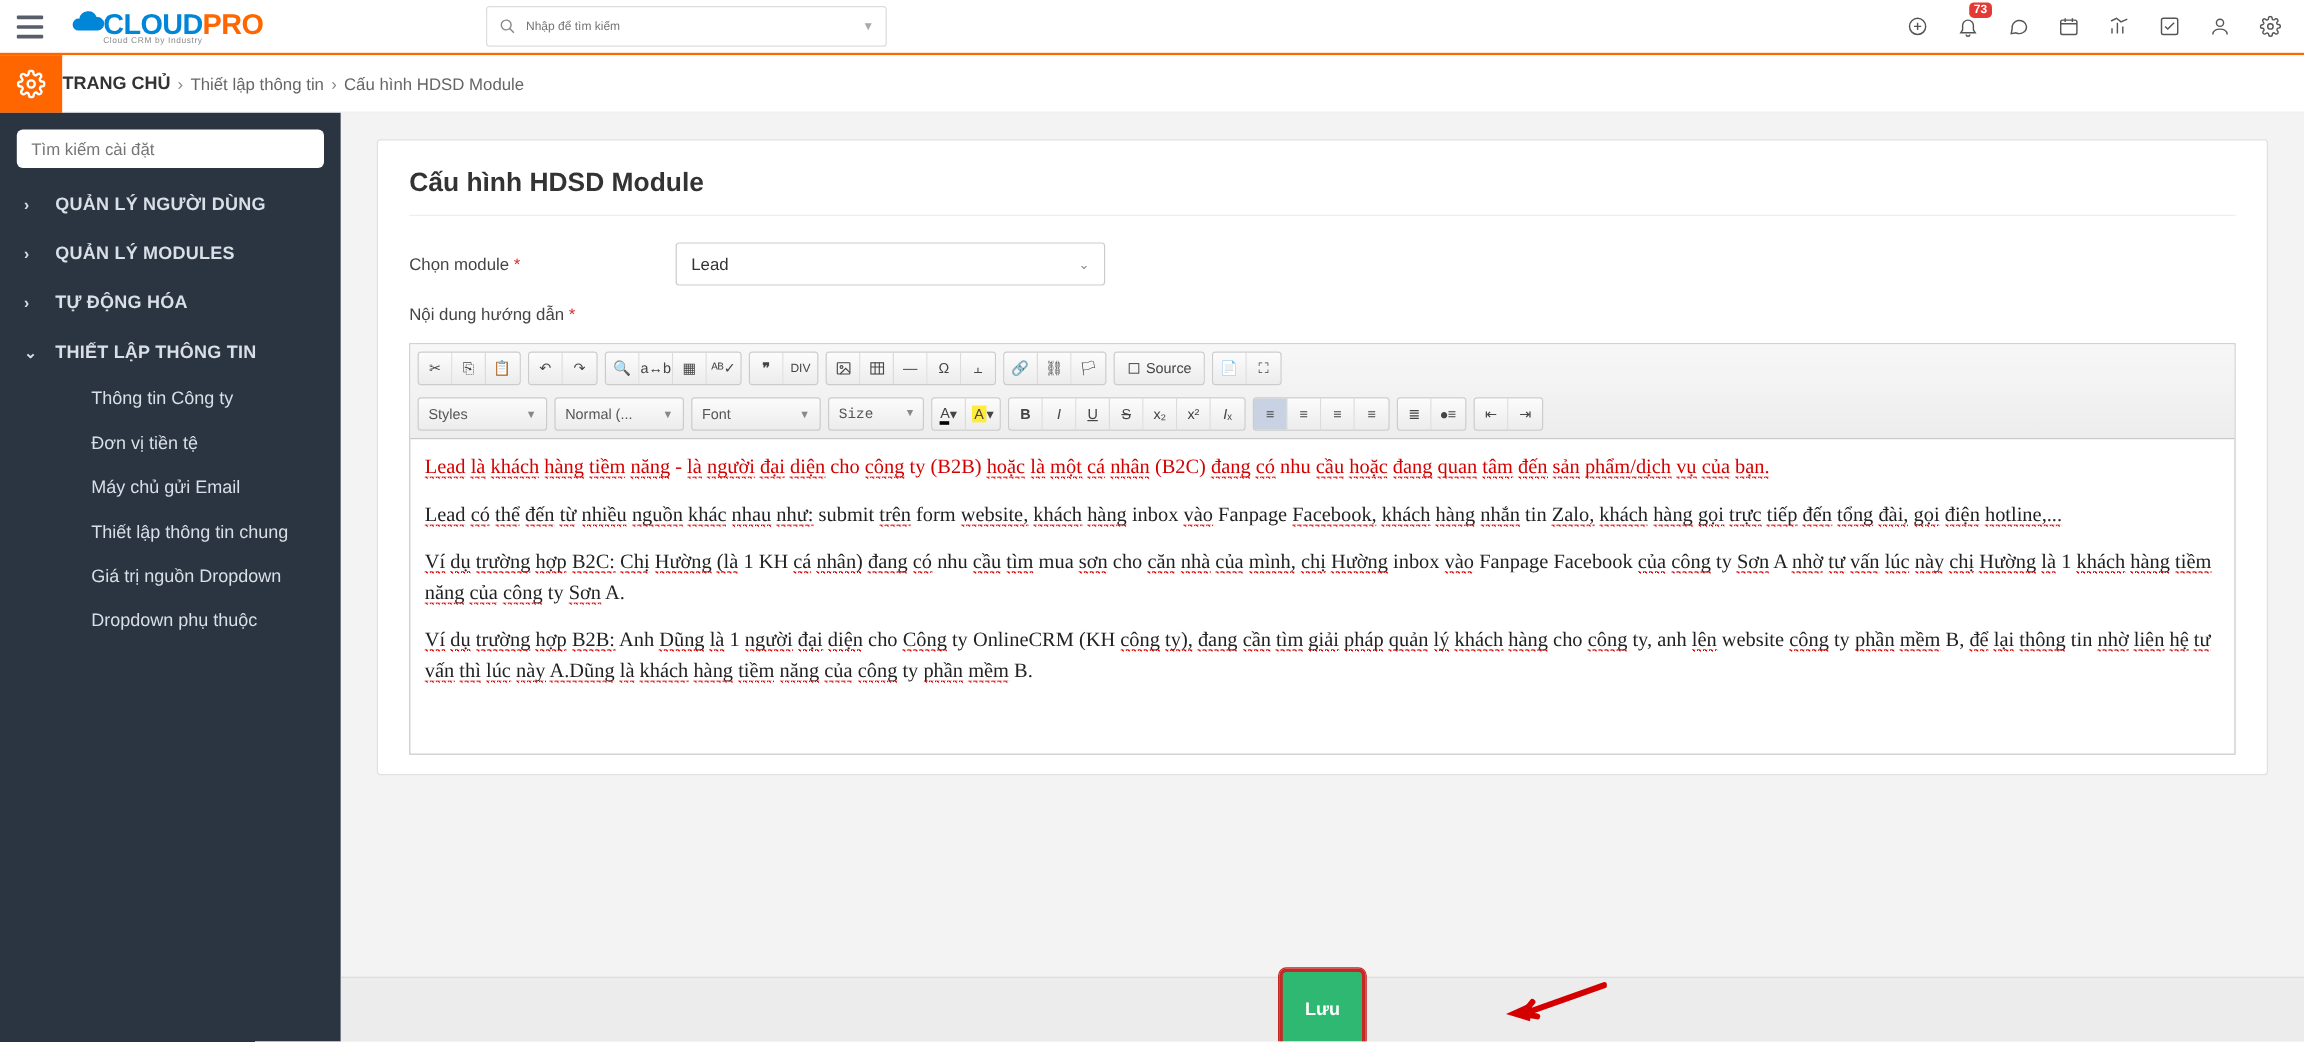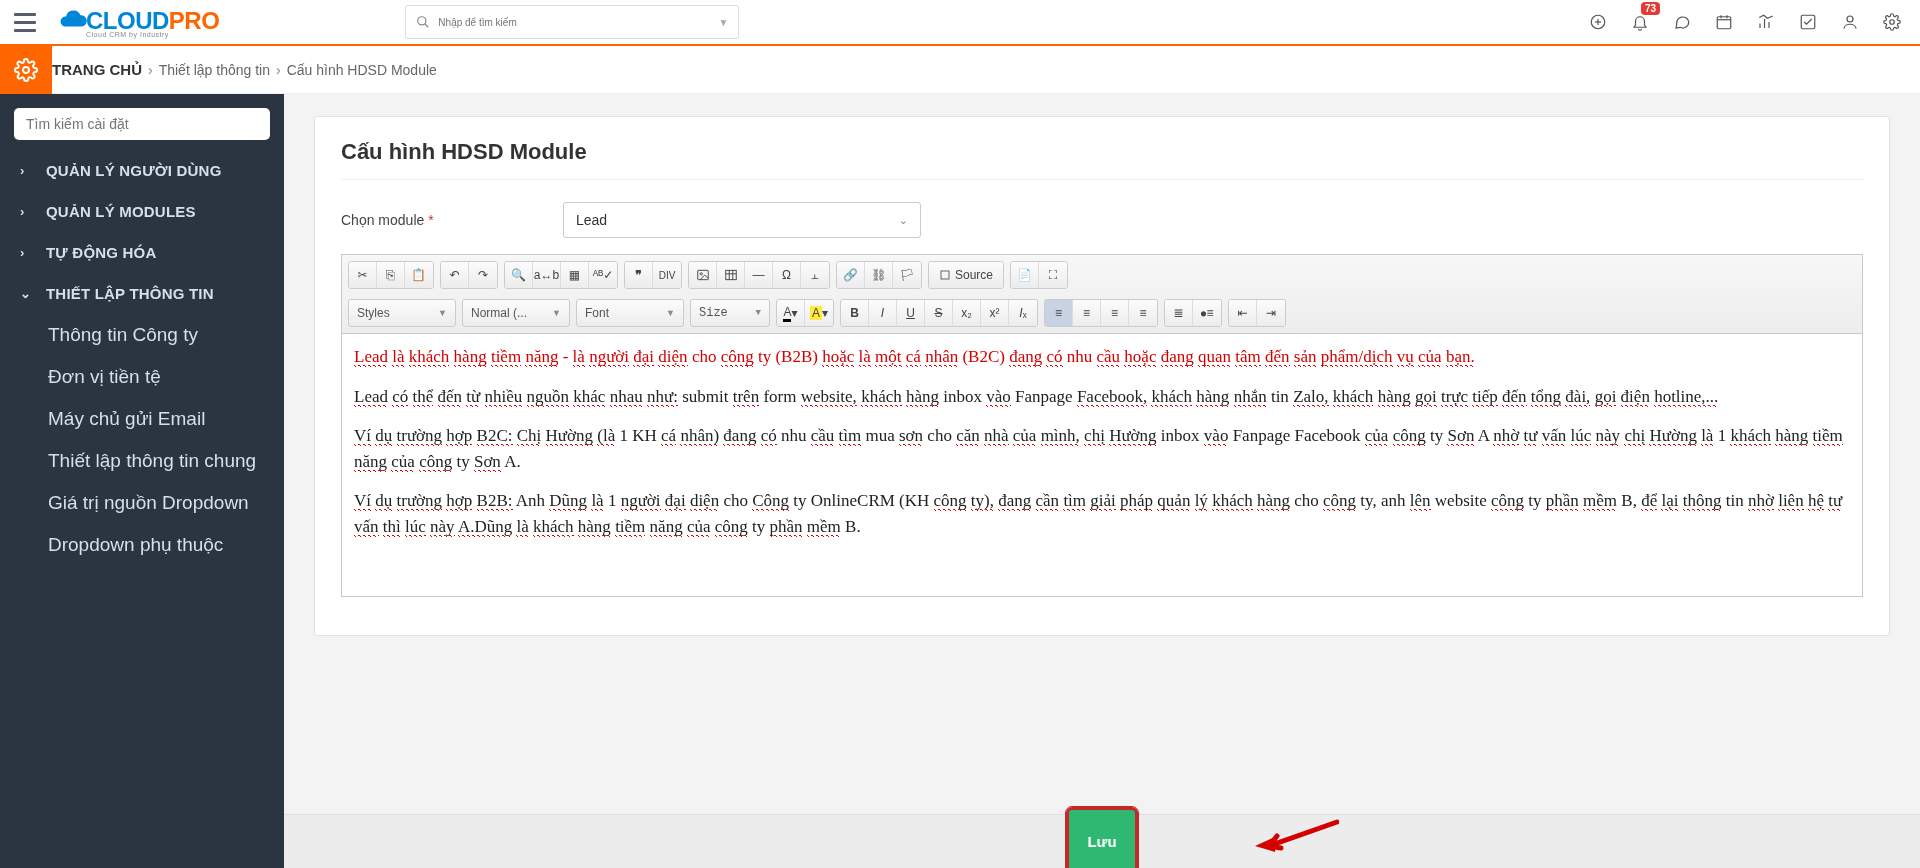--- a/index.html
+++ b/index.html
@@ -35,21 +35,21 @@
     .breadcrumb .bc-home { font-weight: 700; color: #333; font-size:15px; }
     .breadcrumb .bc-sep { color: #888; }
 
     
     .main { display: flex; height: calc(868px - 46px - 48px); }
     .sidebar { width: 284px; background: #2b3542; color: #d8dfe6; display: flex; flex-direction: column; padding-top: 14px; }
     .sb-search { margin: 0 14px 10px; }
     .sb-search input { width: 100%; padding: 8px 12px; border-radius: 5px; border: none; font-size: 14px; background: #fff; color: #333; }
     .sb-section { padding: 12px 20px; font-weight: 700; font-size: 15px; display: flex; align-items: center; gap: 12px; cursor: pointer; letter-spacing: 0.2px; }
     .sb-section .chv { font-size: 13px; width: 14px; display: inline-block; }
-    .sb-sub { padding: 10px 20px 10px 48px; font-size: 19px; cursor: pointer; }
+    .sb-sub { padding: 10px 20px 10px 76px; font-size: 15px; cursor: pointer; }
 
     .content-wrap { flex: 1; background: #f3f3f3; position: relative; padding: 22px 30px 80px 30px; overflow: hidden; }
     .card { background: #fff; border: 1px solid #e1e1e1; border-radius: 3px; padding: 22px 26px 16px 26px; min-height: 520px; }
     .card-title { font-size: 22px; font-weight: 700; color: #333; padding-bottom: 14px; border-bottom: 1px solid #eee; margin-bottom: 22px; }
     .form-row { display: flex; align-items: center; margin-bottom: 16px; font-size: 14px; color: #444; }
     .form-row .lbl { width: 222px; }
     .form-row .req { color: #d32f2f; }
     .select-box { width: 358px; border: 1px solid #ccc; border-radius: 3px; padding: 8px 12px; font-size: 14px; display: flex; justify-content: space-between; align-items: center; color: #333; height: 36px; }
 
     
@@ -209,20 +209,23 @@
 
   <div class="content-wrap">
     <div class="card">
       <div class="card-title">Cấu hình HDSD Module</div>
       <div class="form-row">
         <span class="lbl"><span>Chọn module</span> <span class="req">*</span></span>
         <div class="select-box">
           <span>Lead</span>
           <span style="color:#888;font-size:11px;">⌄</span>
         </div>
+      </div>
+      <div class="form-row">
+        <span class="lbl"><span>Nội dung hướng dẫn</span> <span class="req">*</span></span>
       </div>
 
       <div class="editor">
         <div class="editor-toolbar">
           <div class="tb-row">
             <div class="tb-group">
               <span class="tb-btn">✂</span>
               <span class="tb-btn">⎘</span>
               <span class="tb-btn">📋</span>
             </div>

